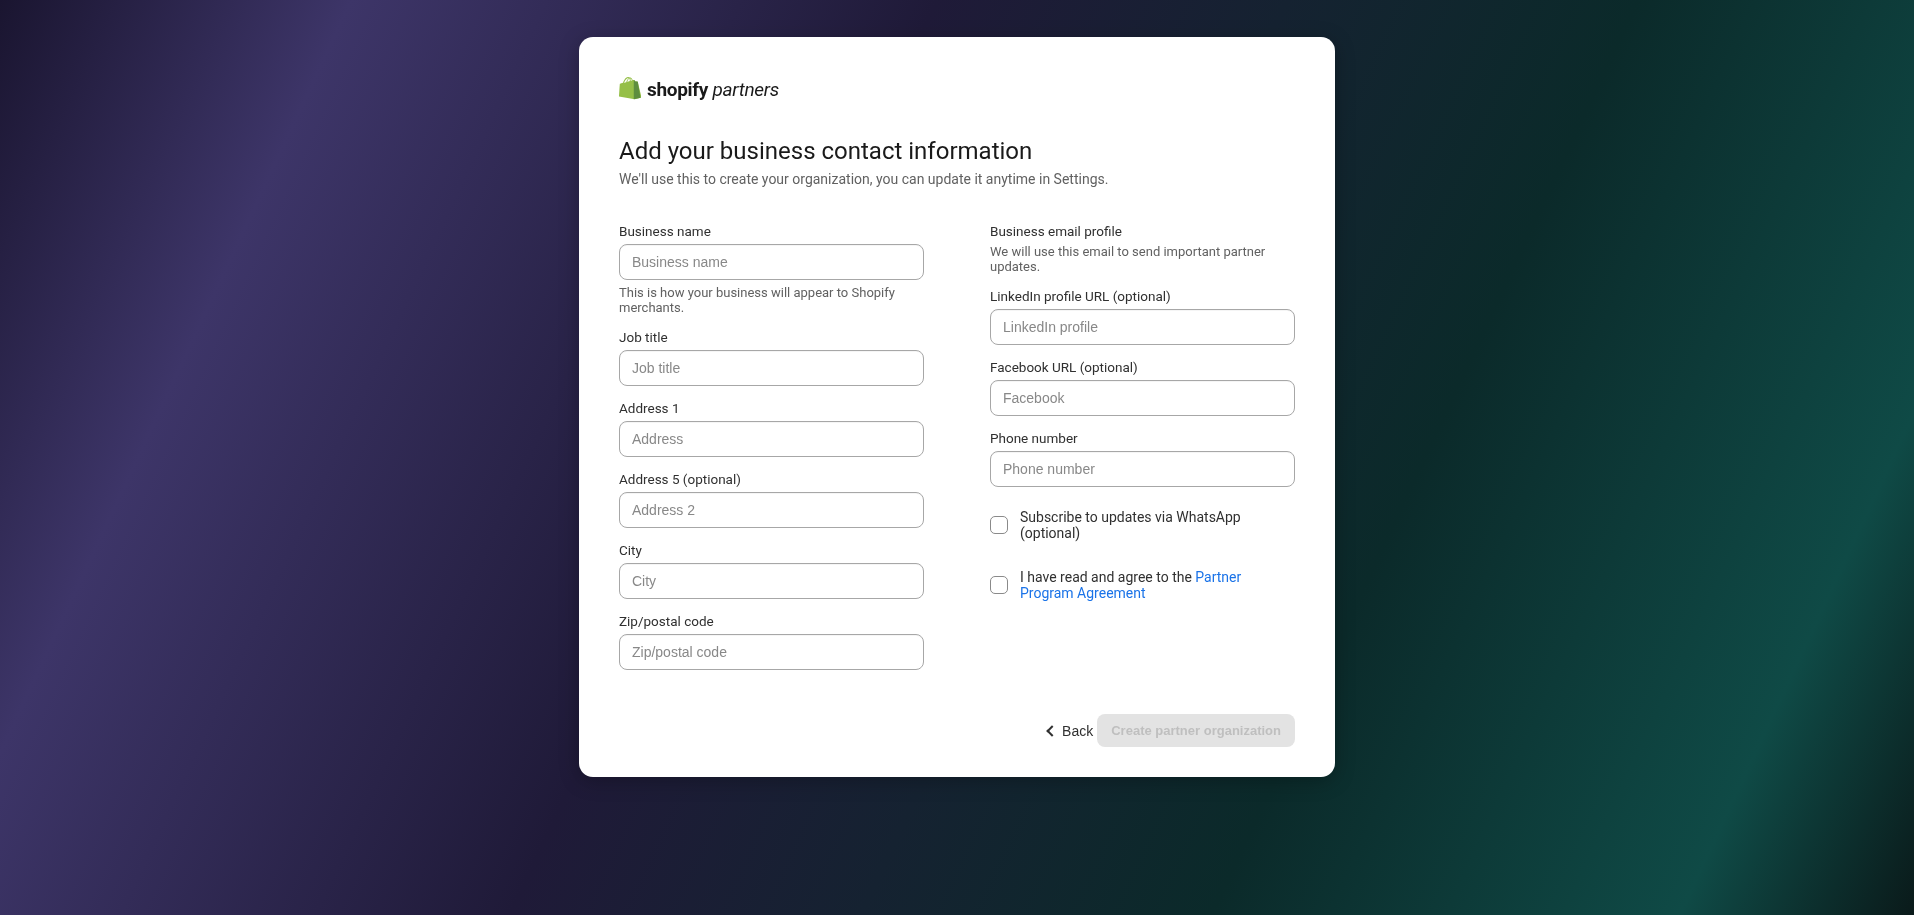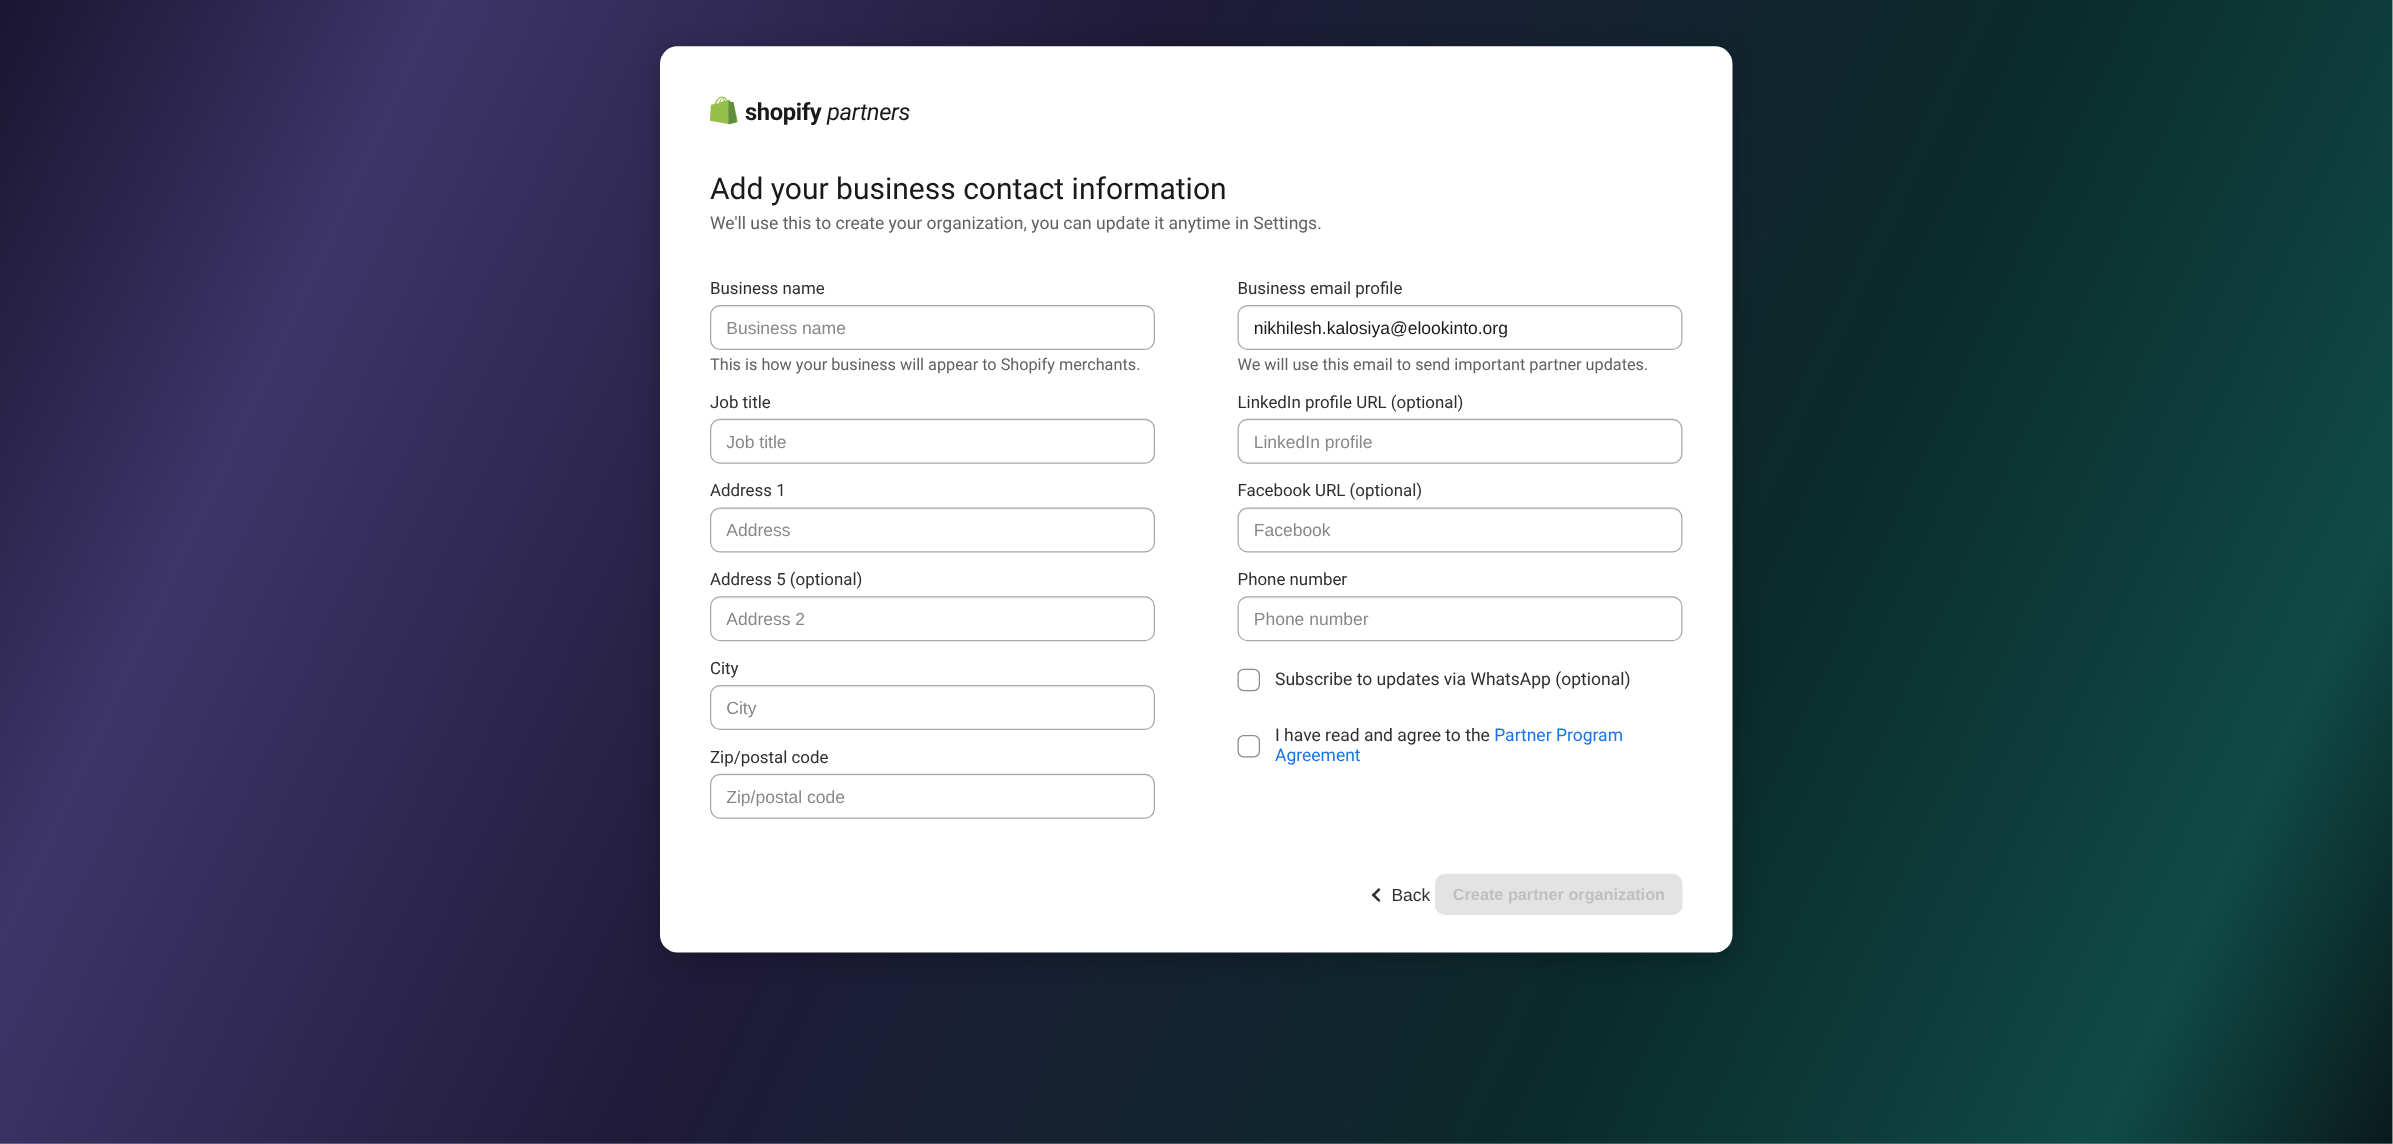--- a/index.html
+++ b/index.html
@@ -11,21 +11,21 @@
     font-family: -apple-system, BlinkMacSystemFont, "Segoe UI", Roboto, Helvetica, Arial, sans-serif;
     background: linear-gradient(115deg, #1a1530 0%, #3d3568 15%, #1f1a38 40%, #0b2a2a 70%, #0f4a46 90%, #0a1a1a 100%);
     min-height: 100vh;
     display: flex;
     justify-content: center;
     align-items: flex-start;
     padding-top: 37px;
   }
   .card {
     background: #ffffff;
-    width: 858px;
+    width: 756px;
     border-radius: 14px;
     padding: 40px 40px 30px 40px;
     box-shadow: 0 4px 20px rgba(0,0,0,0.25);
   }
   .logo {
     display: flex;
     align-items: center;
     gap: 6px;
     margin-bottom: 36px;
   }
@@ -196,21 +196,20 @@
       </div>
       <div class="field">
         <label class="field-label">Zip/postal code</label>
         <input class="field-input" type="text" placeholder="Zip/postal code" style="">
       </div>
     </div>
 
     <div class="col">
       <div class="field">
         <label class="field-label">Business email profile</label>
-        <input class="field-input" type="text" value="nikhilesh.kalosiya@elookinto.org" style="">
         <div class="field-help">We will use this email to send important partner updates.</div>
       </div>
       <div class="field">
         <label class="field-label">LinkedIn profile URL (optional)</label>
         <input class="field-input" type="text" placeholder="LinkedIn profile" style="">
       </div>
       <div class="field">
         <label class="field-label">Facebook URL (optional)</label>
         <input class="field-input" type="text" placeholder="Facebook" style="">
       </div>

